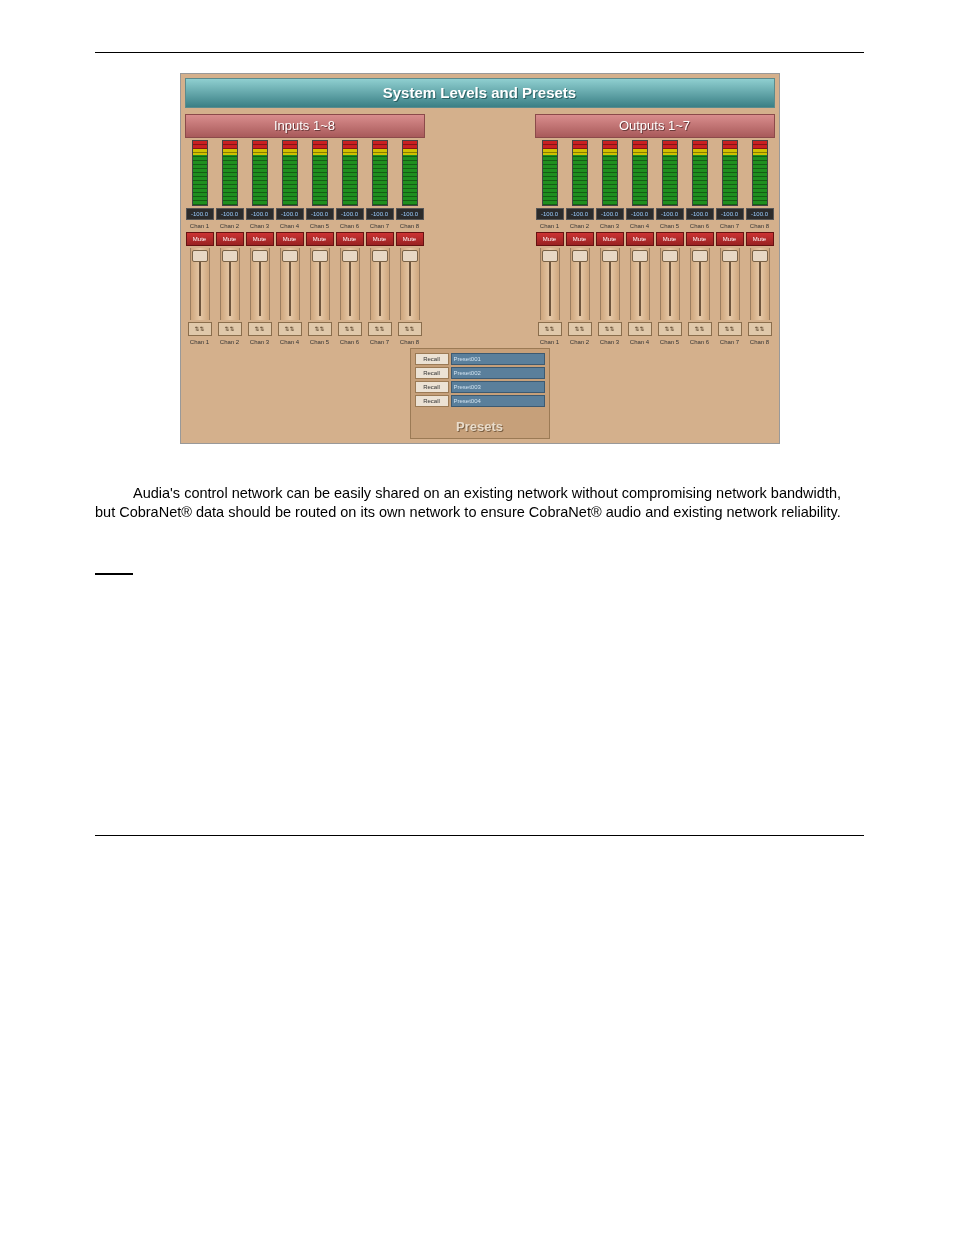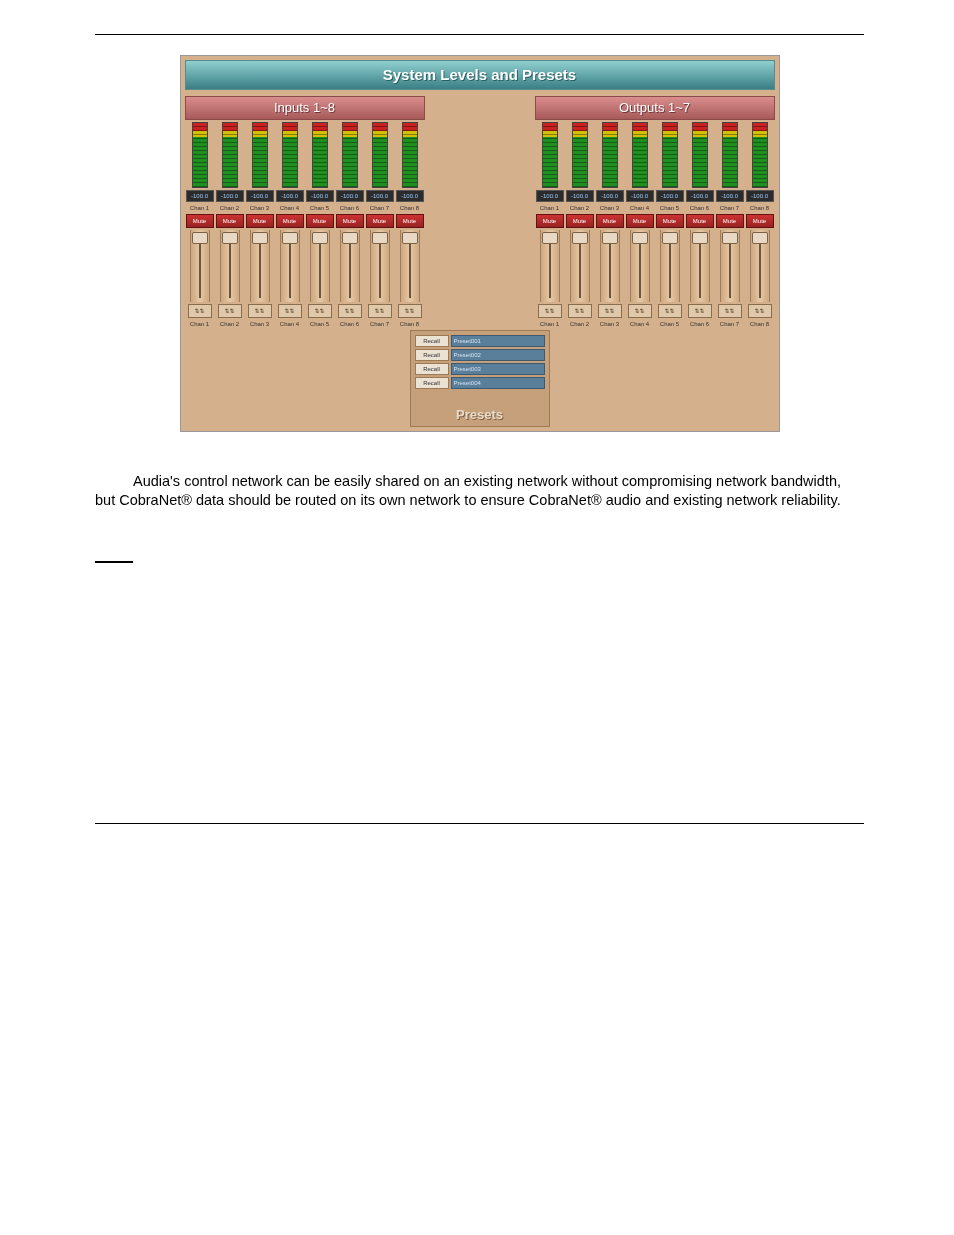--- a/index.html
+++ b/index.html
@@ -1,16 +1,16 @@
 <!DOCTYPE html>
 <html><head>
 <meta charset="utf-8">
 <style>
   html,body{margin:0;padding:0;background:#fff;font-family:Arial,Helvetica,sans-serif;color:#000;font-size:14.5px;line-height:1.35}
-  .page{width:954px;margin:0 auto;padding:22px 90px 60px 95px;box-sizing:border-box}
+  .page{width:954px;margin:0 auto;padding:40px 90px 60px 95px;box-sizing:border-box}
   .rule{border:none;border-top:1px solid #000;margin:12px 0}
   .shot{width:600px;margin:20px auto 40px auto;background:#d4b08c;border:1px solid #999;box-sizing:border-box;padding:4px}
   .titlebar{height:28px;background:linear-gradient(#8fcfd0,#3a7f85);border:1px solid #5a8b8d;color:#fff;font-weight:bold;text-align:center;line-height:28px;font-size:15px;text-shadow:1px 1px 0 #2a5f62}
   .banks{display:flex;margin-top:6px;gap:0}
   .bank{flex:0 0 240px}
   .bank-title{height:22px;background:linear-gradient(#d98d8d,#a85a5a);border:1px solid #8b4a4a;color:#fff;text-align:center;line-height:22px;font-size:13px;text-shadow:1px 1px 0 #6c3a3a}
   .channels{display:flex}
   .ch{flex:1;min-width:0;display:flex;flex-direction:column;align-items:center;gap:2px;padding:2px 0}
   .meter{width:14px;height:64px;background:linear-gradient(to bottom,#c92020 0%,#c92020 12%,#d2c000 12%,#d2c000 22%,#1f8f1f 22%,#1f8f1f 100%);border:1px solid #444;position:relative}
   .meter::after{content:"";position:absolute;inset:0;background:repeating-linear-gradient(to bottom,transparent 0 3px,rgba(0,0,0,.35) 3px 4px)}
@@ -19,21 +19,21 @@
   .mute{width:26px;height:12px;background:linear-gradient(#c33,#922);border:1px solid #611;color:#fff;font-size:6px;line-height:12px;text-align:center}
   .fader{width:18px;height:72px;background:linear-gradient(to right,#cfa77e,#e6c8a6,#cfa77e);position:relative;border-left:1px solid rgba(0,0,0,.25);border-right:1px solid rgba(0,0,0,.25)}
   .fader::before{content:"";position:absolute;left:50%;top:4px;bottom:4px;width:2px;margin-left:-1px;background:#6d543c}
   .thumb{position:absolute;left:1px;right:1px;top:2px;height:10px;background:#e8d8c4;border:1px solid #7a6246;border-radius:2px}
   .link{width:22px;height:12px;border:1px solid #8a6d4c;background:#e0c8aa;font-size:6px;color:#5a442c;text-align:center;line-height:12px}
   .spacer{flex:1;min-width:0}
   .presets{width:130px;margin:0 auto;background:#c6a07a;border:1px solid #9b7a55;padding:4px 4px 2px 4px}
   .prow{display:flex;align-items:stretch;height:12px;margin-bottom:2px}
   .pbtn{width:32px;background:#ece2d4;border:1px solid #9b7a55;font-size:6px;color:#333;text-align:center;line-height:10px;margin-right:2px}
   .pname{flex:1;background:#5a7f9b;border:1px solid #3c5a72;font-size:6px;color:#cfe1ef;line-height:10px;padding-left:2px;overflow:hidden}
-  .ptitle{text-align:center;color:#e9dccb;font-size:13px;font-weight:bold;text-shadow:1px 1px 0 #7b5f42;margin-top:17px}
+  .ptitle{text-align:center;color:#e9dccb;font-size:13px;font-weight:bold;text-shadow:1px 1px 0 #7b5f42;margin-top:11px}
   .para{margin:14px 0}
   .indent{text-indent:38px}
   .mini-rule{border:none;border-top:2px solid #000;width:38px;margin:50px 0 18px 0}
 </style>
 </head>
 <body>
 
 <div class="page">
   <hr class="rule">
 

